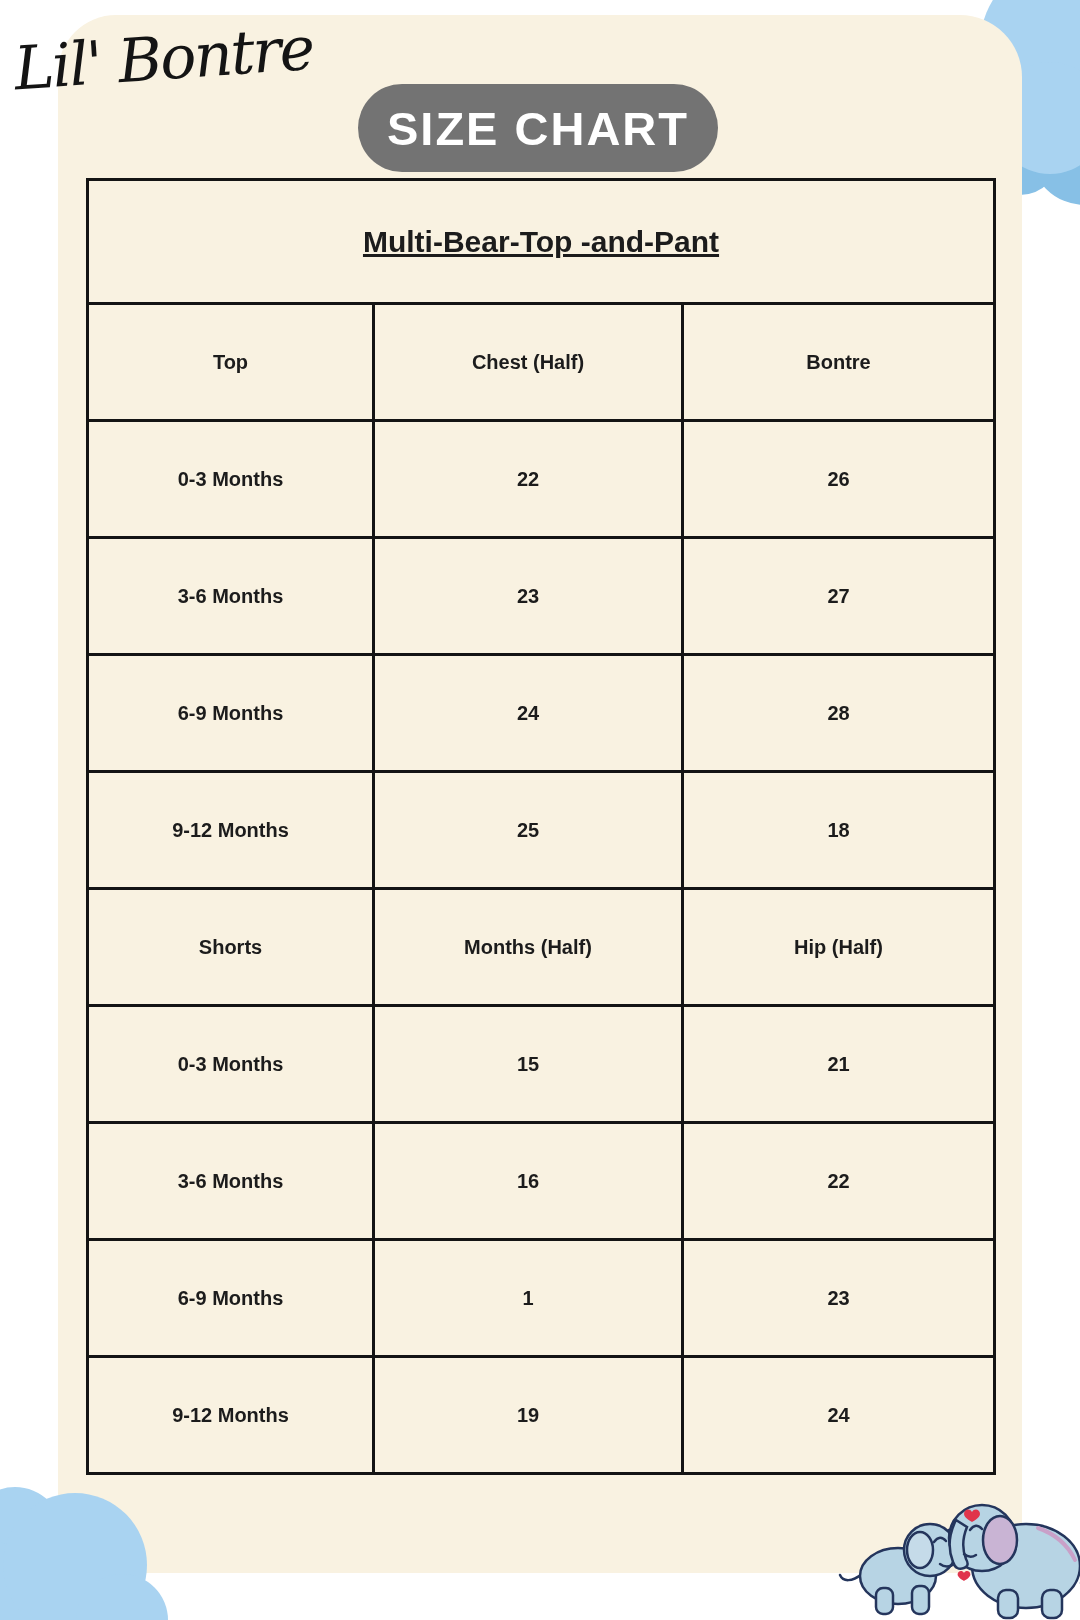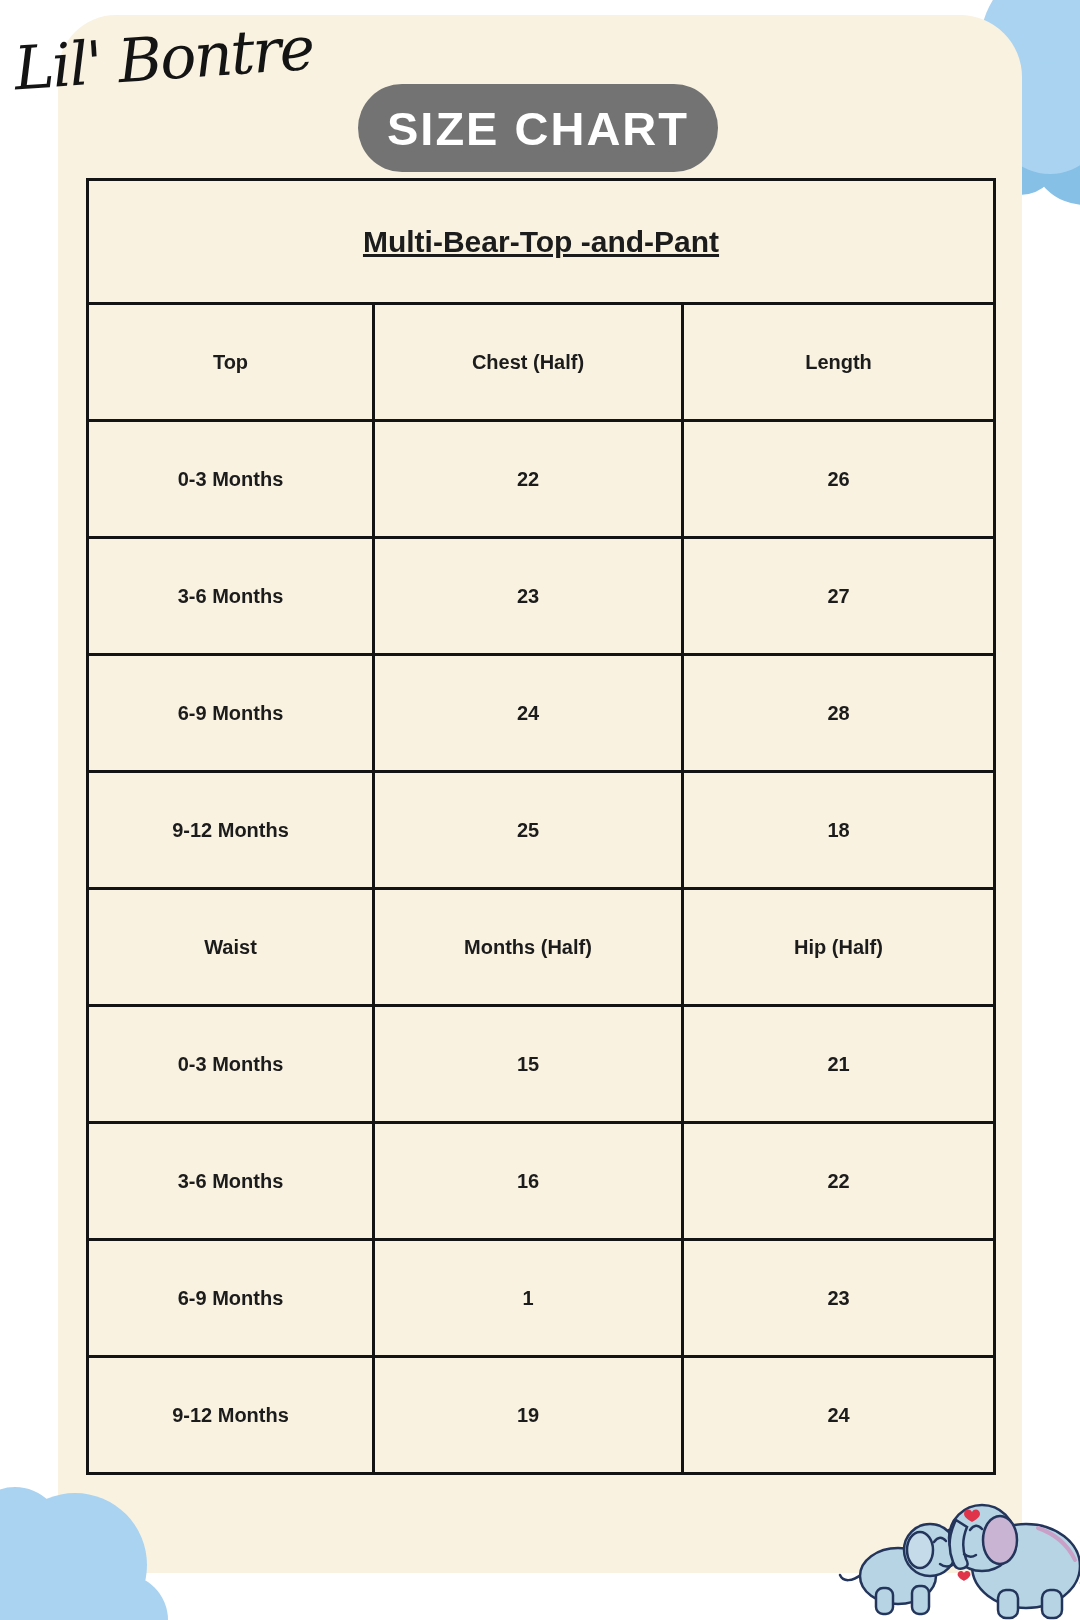--- a/index.html
+++ b/index.html
@@ -99,21 +99,21 @@
       <col style="width:312px">
     </colgroup>
   <tbody>
       <tr class="title-row">
     <td colspan="3">Multi-Bear-Top -and-Pant</td>
   </tr>
 
   <tr class="head-row">
     <td>Top</td>
     <td>Chest (Half)</td>
-    <td>Length</td>
+    <td>Bontre</td>
   </tr>
   <tr class="data-row">
     <td>0-3 Months</td>
     <td>22</td>
     <td>26</td>
   </tr>
   <tr class="data-row">
     <td>3-6 Months</td>
     <td>23</td>
     <td>27</td>
@@ -123,21 +123,21 @@
     <td>24</td>
     <td>28</td>
   </tr>
   <tr class="data-row">
     <td>9-12 Months</td>
     <td>25</td>
     <td>18</td>
   </tr>
 
   <tr class="head-row">
-    <td>Waist</td>
+    <td>Shorts</td>
     <td>Months (Half)</td>
     <td>Hip (Half)</td>
   </tr>
   <tr class="data-row">
     <td>0-3 Months</td>
     <td>15</td>
     <td>21</td>
   </tr>
   <tr class="data-row">
     <td>3-6 Months</td>

